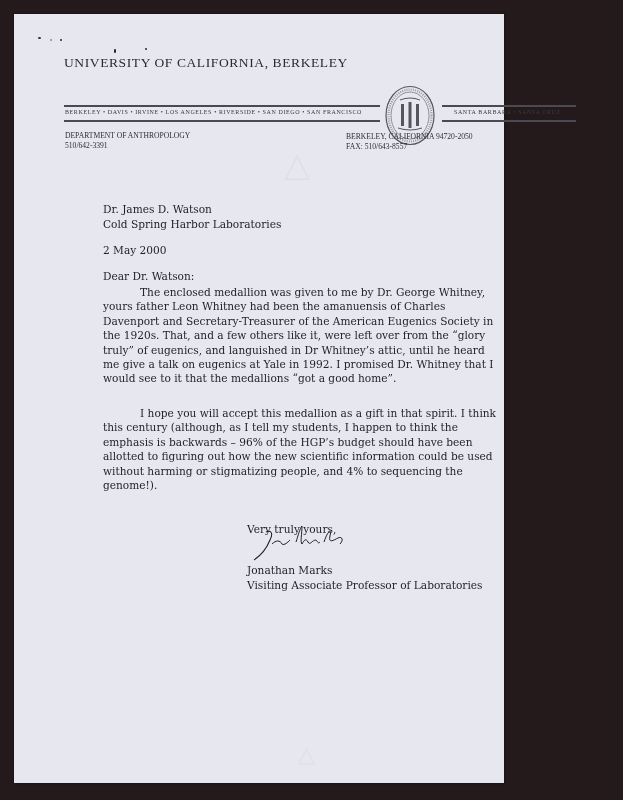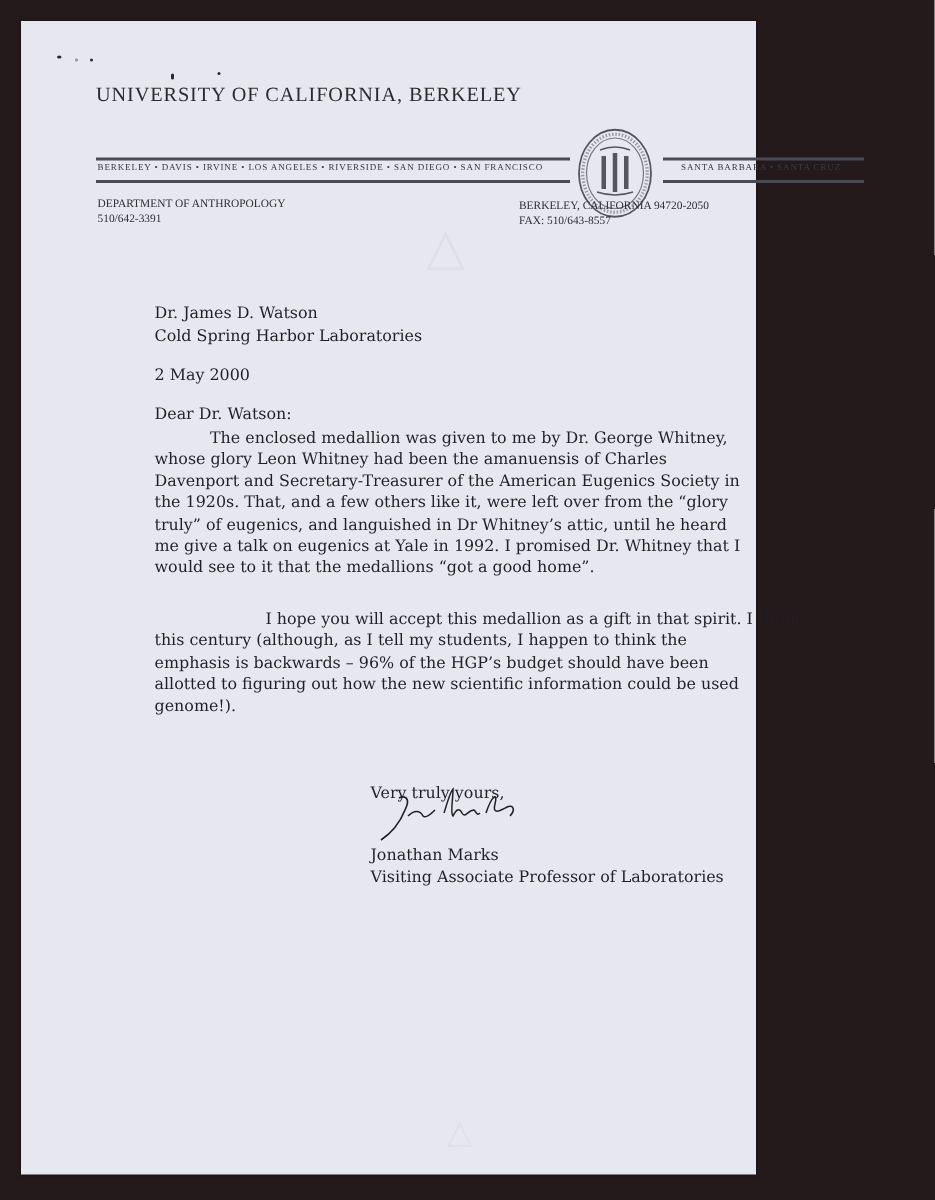--- a/index.html
+++ b/index.html
@@ -101,33 +101,34 @@
   <div class="small-head" style="left:332px;top:128px;">FAX:  510/643-8557</div>
 
   <div class="letter" style="left:89px;top:177px;">Dr. James D. Watson</div>
   <div class="letter" style="left:89px;top:192px;">Cold Spring Harbor Laboratories</div>
 
   <div class="letter" style="left:89px;top:218px;">2 May  2000</div>
   <div class="letter" style="left:89px;top:244px;">Dear Dr. Watson:</div>
 
   <div class="body-p" style="top:271px;left:89px;">
     <span class="ln" style="padding-left:37px;">The enclosed medallion was given to me by Dr. George Whitney,</span>
-    <span class="ln">whose glory Leon Whitney had been the amanuensis of Charles</span>
+    <span class="ln">yours father Leon Whitney had been the amanuensis of Charles</span>
     <span class="ln">Davenport and Secretary-Treasurer of the American Eugenics Society in</span>
     <span class="ln">the 1920s.   That, and a few others like it, were left over from the “glory</span>
     <span class="ln">truly” of eugenics, and languished in Dr Whitney’s attic, until he heard</span>
     <span class="ln">me give a talk on eugenics at Yale in 1992.  I promised Dr. Whitney that I</span>
     <span class="ln">would see to it that the medallions “got a good home”.</span>
   </div>
 
   <div class="body-p" style="top:392px;left:89px;">
-    <span class="ln" style="padding-left:37px;text-align:right;">I hope you will accept this medallion as a gift in that spirit.  I think</span>
+    <span class="ln" style="padding-left:37px;">I hope you will accept this medallion as a gift in that spirit.  I think</span>
     <span class="ln">this century (although, as I tell my students, I happen to think the</span>
     <span class="ln">emphasis is backwards – 96% of the HGP’s budget should have been</span>
     <span class="ln">allotted to figuring out how the new scientific information could be used</span>
+    <span class="ln">without harming or stigmatizing people, and 4% to sequencing the</span>
     <span class="ln">genome!).</span>
   </div>
 
   <div class="letter" style="left:233px;top:497px;">Very truly yours,</div>
 
   <svg class="abs" style="left:230px;top:508px;width:110px;height:40px;" viewBox="0 0 110 40">
     <path d="M22 10 C26 8 30 10 26 18 C22 28 16 34 10 38" fill="none" stroke="#202024" stroke-width="1.1"></path>
     <path d="M28 22 C32 18 36 18 38 22 C40 24 44 20 46 18" fill="none" stroke="#202024" stroke-width="1"></path>
     <path d="M52 20 C54 14 56 6 58 4 C58 12 56 20 58 22 C60 18 62 16 64 20 C66 24 68 18 72 18 C74 20 74 22 76 20" fill="none" stroke="#202024" stroke-width="1"></path>
     <path d="M80 20 C84 8 88 6 86 14 C84 22 90 18 94 16 C98 14 100 18 96 22" fill="none" stroke="#202024" stroke-width="1"></path>

